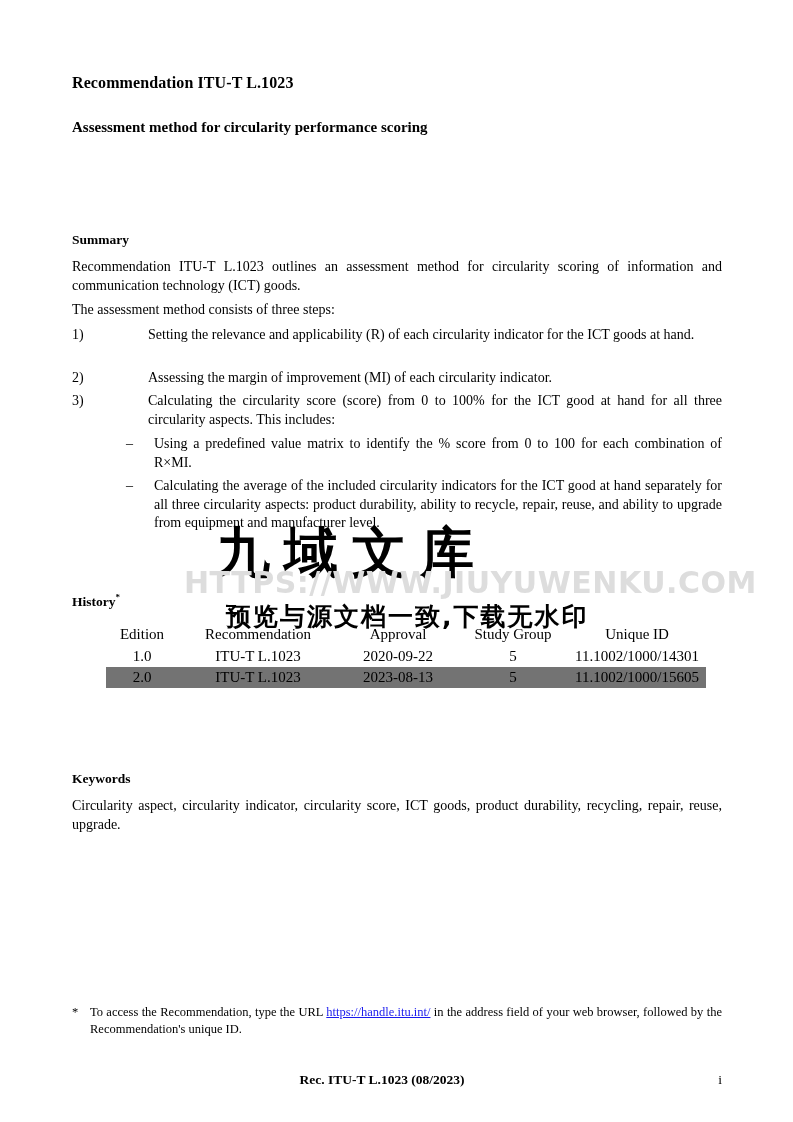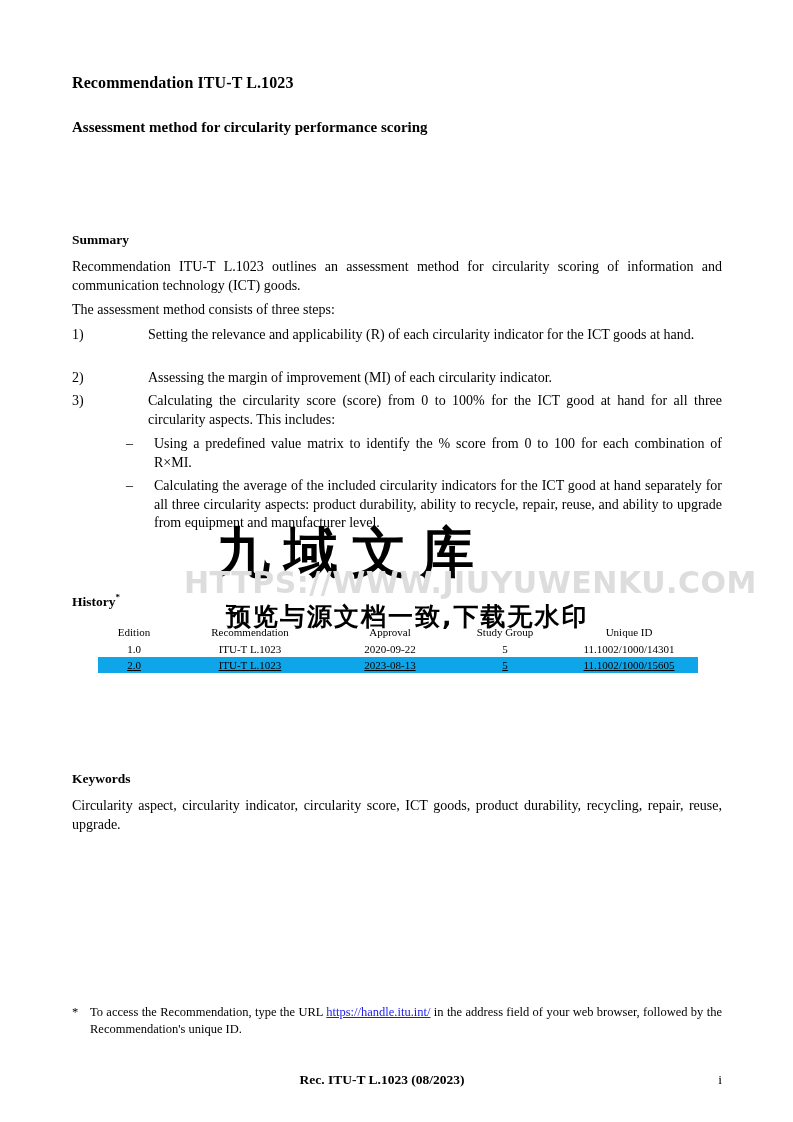--- a/index.html
+++ b/index.html
@@ -152,40 +152,40 @@
   .sub-item .body {
     display: block;
     margin-left: 28px;
     text-align: justify;
     text-justify: inter-word;
   }
 
   
   .history-table {
     position: absolute;
-    left: 98px;
+    left: 106px;
     top: 624px;
     width: 600px;
     border-collapse: collapse;
-    font-size: 11px;
+    font-size: 15px;
   }
   .history-table th,
   .history-table td {
     padding: 2px 0 2px 0;
     text-align: center;
     font-weight: normal;
     white-space: nowrap;
   }
   .history-table thead th { padding-bottom: 3px; }
   .history-table .col-edition   { width: 72px; }
   .history-table .col-rec       { width: 160px; }
   .history-table .col-approval  { width: 120px; }
   .history-table .col-sg        { width: 110px; }
   .history-table .col-uid       { width: 138px; }
-  .history-table tbody tr.shaded { background: #0ea5e9; text-decoration: underline; }
+  .history-table tbody tr.shaded { background: #737373; }
 
   
   .footnote {
     position: absolute;
     left: 72px;
     top: 1004px;
     width: 650px;
     font-size: 12.5px;
     line-height: 16.5px;
     text-align: justify;

